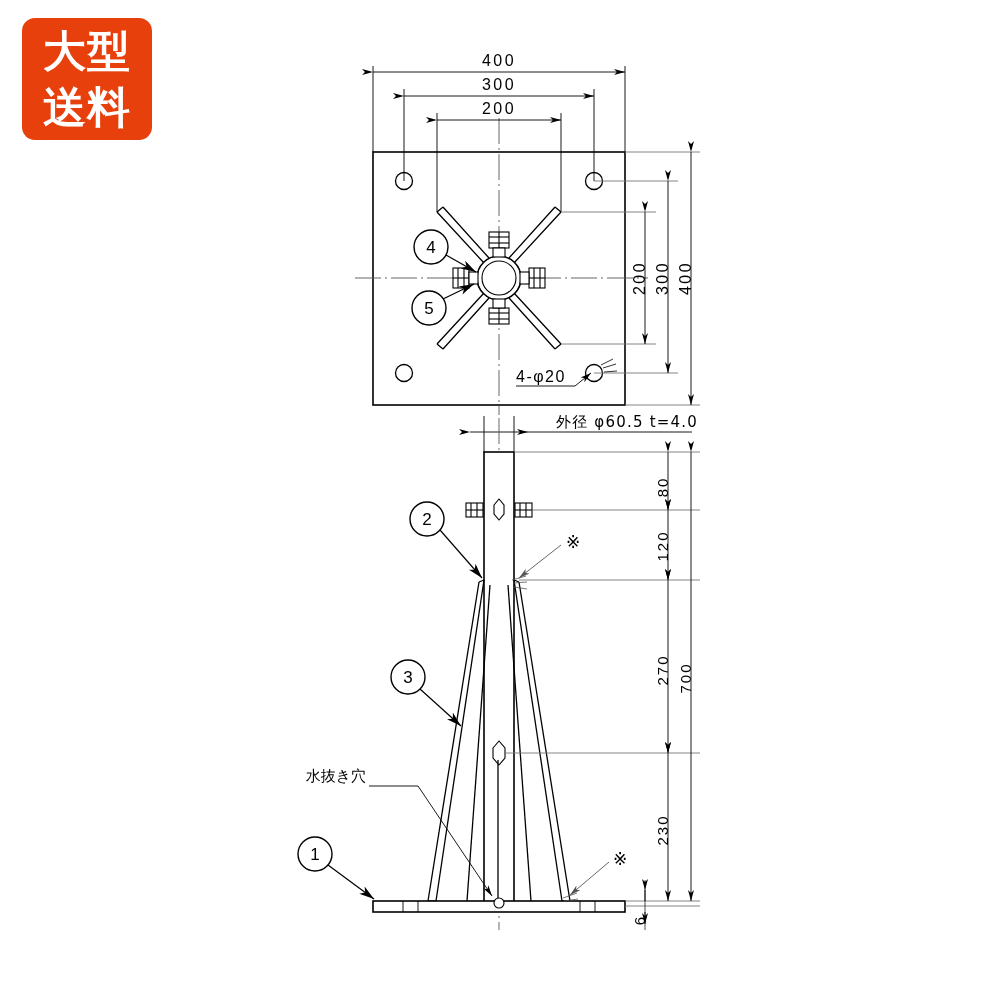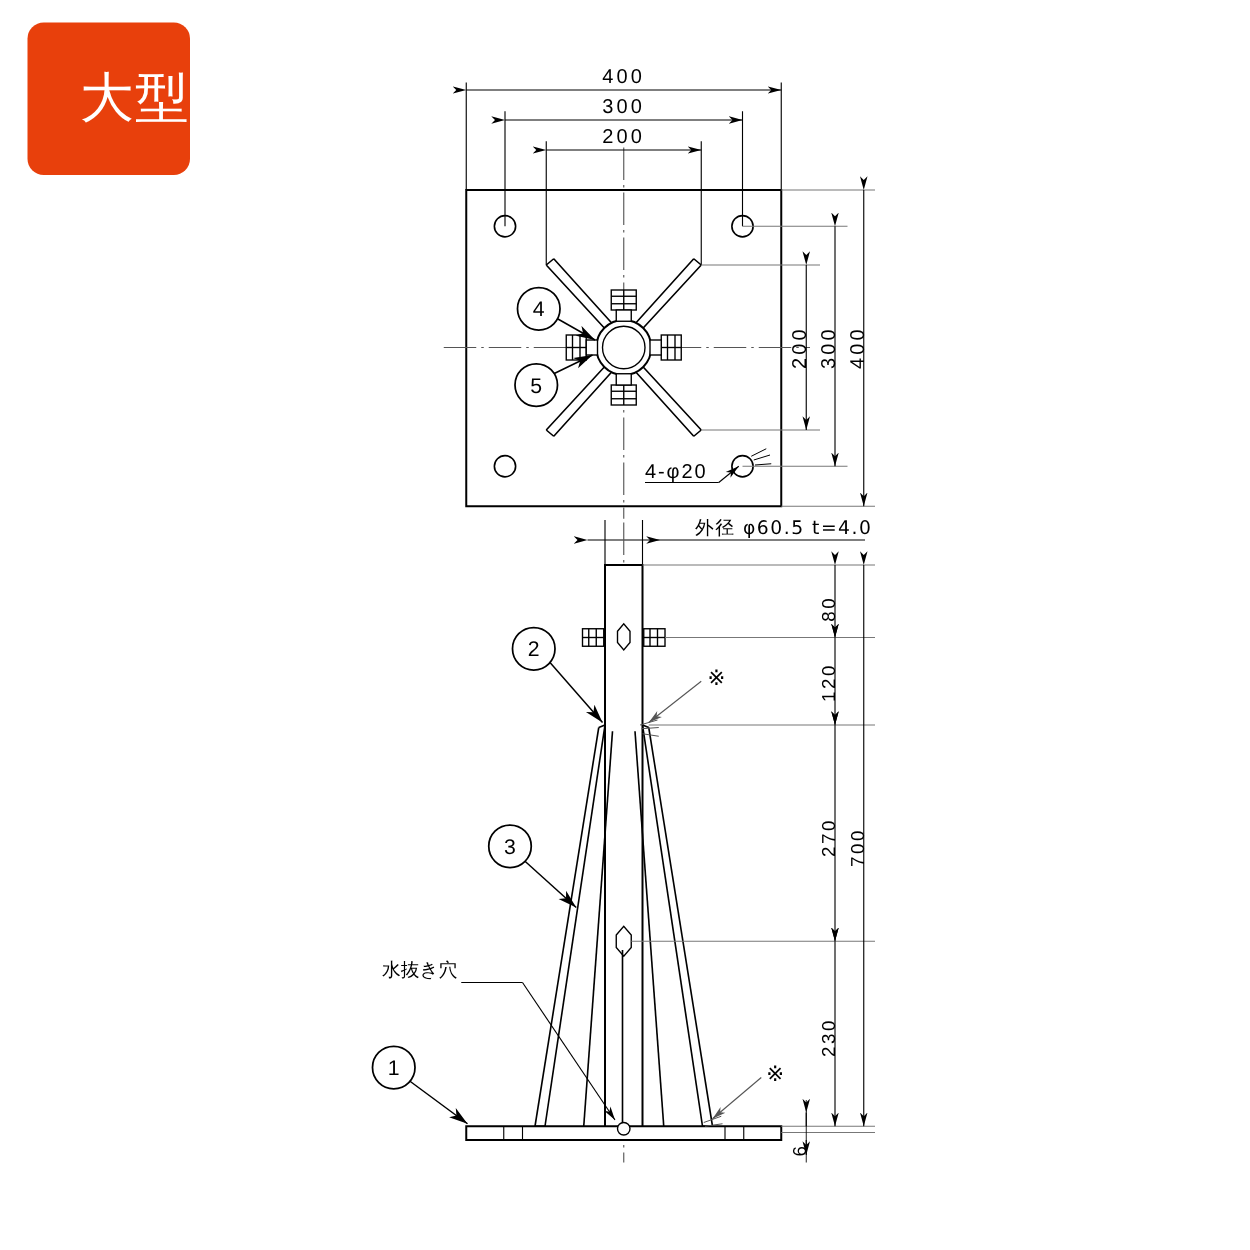--- a/index.html
+++ b/index.html
@@ -4,33 +4,34 @@
 <title>Technical Drawing</title>
 <style>
   html,body{margin:0;padding:0;background:#ffffff;}
   body{width:1000px;height:1000px;position:relative;overflow:hidden;
        font-family:"Liberation Sans","DejaVu Sans",sans-serif;}
   #sheet{position:absolute;left:0;top:0;width:1000px;height:1000px;background:#fff;}
   #dwg{position:absolute;left:0;top:0;}
   .badge{position:absolute;left:22px;top:18px;width:130px;height:122px;
          background:#e8400c;border-radius:13px;}
   .badge-txt{position:absolute;left:0;top:0;width:130px;height:122px;
-             color:#fff;font-family:"DejaVu Sans",sans-serif;font-weight:normal;
+             color:#fff;font-family:"DejaVu Sans",sans-serif;font-weight:bold;
              font-size:43px;line-height:56px;letter-spacing:1px;
-             display:flex;flex-direction:column;align-items:flex-end;justify-content:center;}
+             display:flex;flex-direction:column;align-items:center;justify-content:center;}
   .badge-line{display:block;white-space:nowrap;}
 </style>
 </head>
 <body>
 
 <div id="sheet">
 
   <div class="badge" style="background: rgb(232, 64, 12);">
     <div class="badge-txt" style="color: rgb(255, 255, 255);">
       <span class="badge-line">大型</span>
+      <span class="badge-line">送料</span>
     </div>
   </div>
 
   <svg id="dwg" width="1000" height="1000" viewBox="0 0 1000 1000">
     <defs>
       <marker id="ah" markerWidth="12" markerHeight="8" refX="11" refY="4" orient="auto" markerUnits="userSpaceOnUse">
         <path d="M11,4 L0,1 L3,4 L0,7 Z" fill="#000"></path>
       </marker>
       <marker id="ah2" markerWidth="12" markerHeight="8" refX="11" refY="4" orient="auto" markerUnits="userSpaceOnUse">
         <path d="M11,4 L0,1 L3,4 L0,7 Z" fill="#555"></path>

